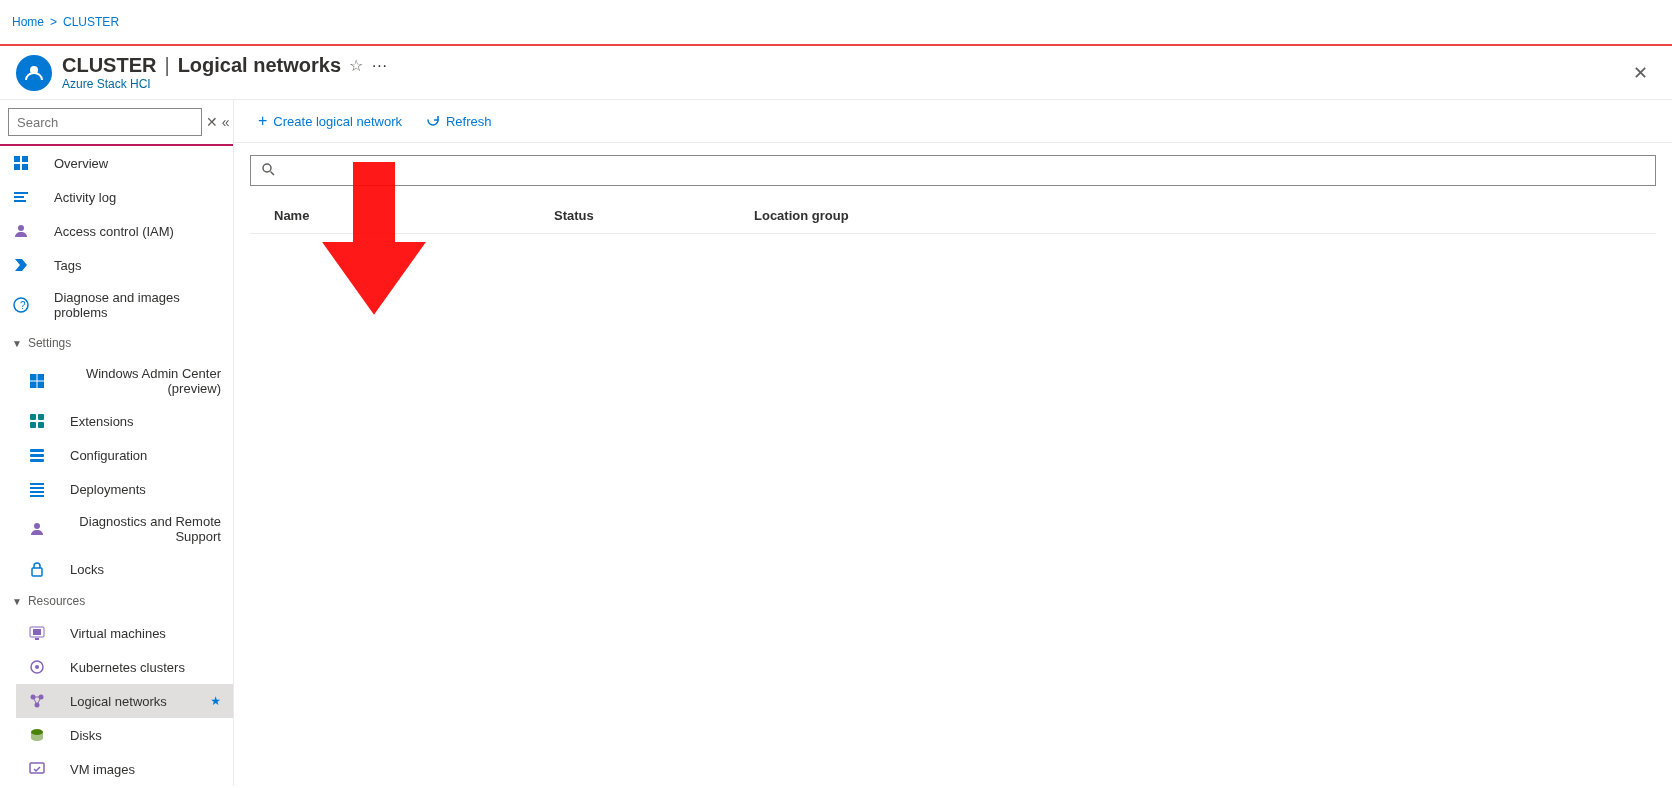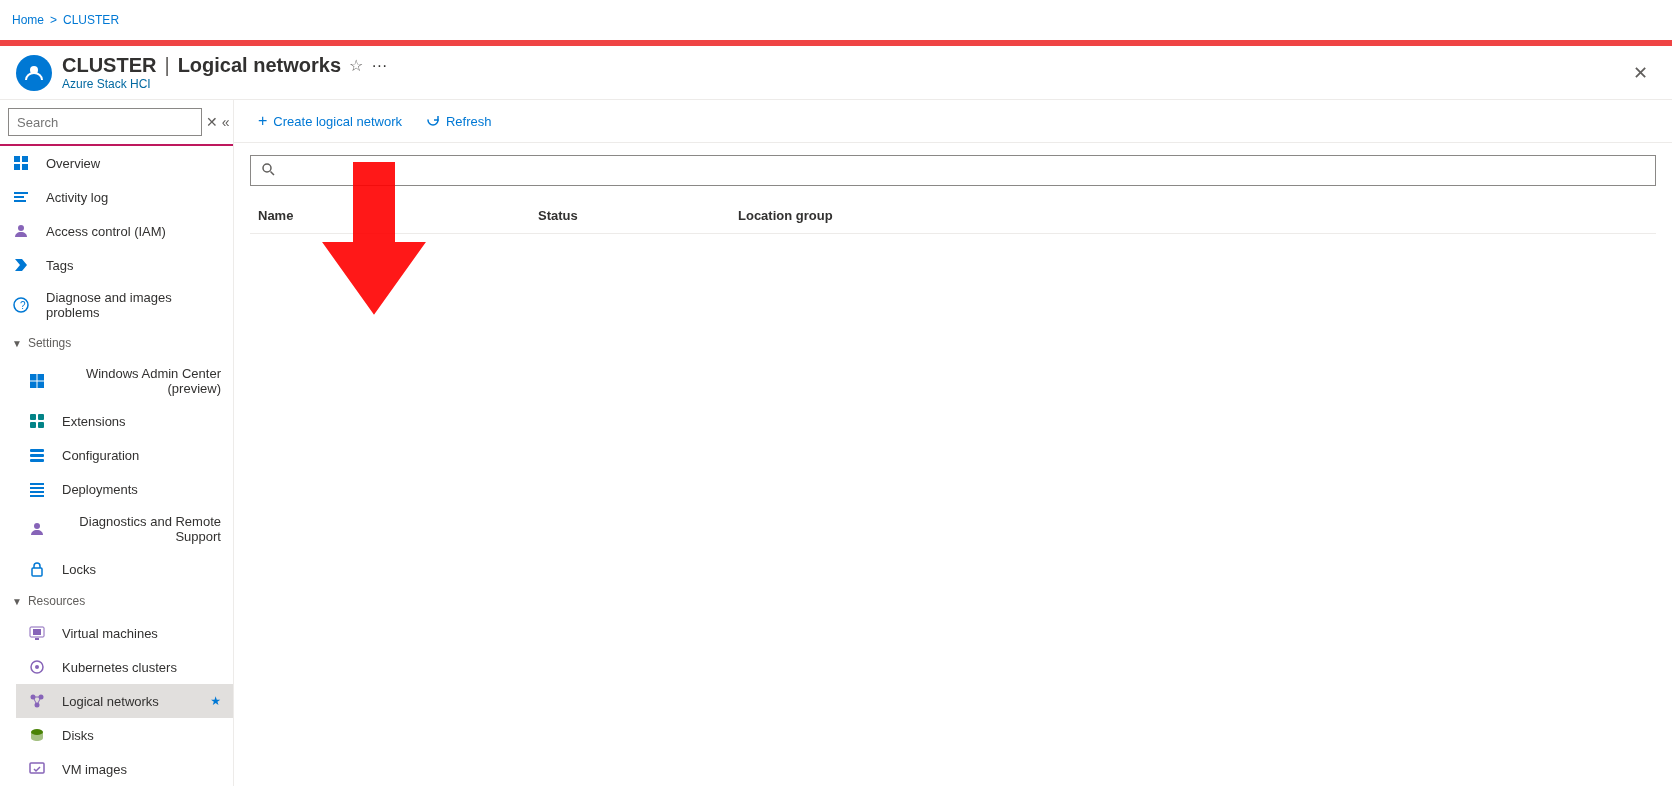--- a/index.html
+++ b/index.html
@@ -1,19 +1,19 @@
 <!DOCTYPE html>
 <html><head>
   <meta charset="utf-8">
   <style>
     * { margin: 0; padding: 0; box-sizing: border-box; }
     body { font-family: 'Segoe UI', Arial, sans-serif; font-size: 13px; background: #fff; color: #323130; overflow: hidden; width: 1672px; height: 788px; }
 
     
-    .top-bar { display: flex; align-items: center; padding: 0 12px; height: 46px; background: #fff; border-bottom: 6px solid #ef4444; }
+    .top-bar { display: flex; align-items: center; padding: 0 12px; height: 46px; background: #fff; border-bottom: 2px solid #ef4444; }
     .breadcrumb { display: flex; align-items: center; gap: 6px; font-size: 12px; color: #0078d4; }
 
     
     .page-header { display: flex; align-items: center; padding: 8px 16px; border-bottom: 1px solid #edebe9; background: #fff; }
     .page-header .avatar { width: 36px; height: 36px; background: #0078d4; border-radius: 50%; display: flex; align-items: center; justify-content: center; color: white; font-size: 14px; margin-right: 10px; flex-shrink: 0; }
     .page-header .title-group { flex: 1; }
     .page-header .title { font-size: 20px; font-weight: 600; display: flex; align-items: center; gap: 8px; }
     .page-header .subtitle { font-size: 12px; color: #0369a1; }
     .page-header .star-btn { background: none; border: none; cursor: pointer; color: #605e5c; font-size: 16px; }
     .page-header .more-btn { background: none; border: none; cursor: pointer; color: #323130; font-size: 16px; }
@@ -22,41 +22,41 @@
     
     .layout { display: flex; height: calc(788px - 46px - 56px); }
 
     
     .sidebar { width: 234px; background: #fff; border-right: 1px solid #edebe9; overflow-y: auto; flex-shrink: 0; position: relative; }
     .sidebar-search { padding: 8px; border-bottom: 2px solid #be185d; display: flex; align-items: center; gap: 4px; }
     .sidebar-search input { flex: 1; border: 1px solid #8a8886; padding: 4px 8px; font-size: 13px; outline: none; height: 28px; }
     .sidebar-search .clear-btn { background: none; border: none; cursor: pointer; color: #605e5c; font-size: 14px; }
     .sidebar-search .collapse-btn { background: none; border: none; cursor: pointer; color: #605e5c; font-size: 14px; }
 
-    .sidebar-item { display: flex; align-items: center; gap: 16px; padding: 8px 12px; cursor: pointer; color: #323130; text-decoration: none; }
+    .sidebar-item { display: flex; align-items: center; gap: 24px; padding: 8px 12px; cursor: pointer; color: #323130; text-decoration: none; }
     .sidebar-item.active { background: #e1dfdd; }
     .sidebar-item .icon { width: 18px; height: 18px; flex-shrink: 0; display: flex; align-items: center; justify-content: center; }
     .sidebar-item .label { font-size: 13px; }
     .sidebar-item .star { margin-left: auto; color: #0078d4; font-size: 12px; }
 
     .section-header { display: flex; align-items: center; gap: 6px; padding: 8px 12px; font-size: 12px; color: #605e5c; cursor: pointer; }
     .section-header .chevron { font-size: 10px; }
 
     
     .main { flex: 1; display: flex; flex-direction: column; background: #fff; overflow: hidden; }
     .toolbar { display: flex; align-items: center; gap: 8px; padding: 8px 16px; border-bottom: 1px solid #edebe9; }
     .toolbar-btn { display: flex; align-items: center; gap: 6px; background: none; border: none; cursor: pointer; color: #0078d4; font-size: 13px; padding: 4px 8px; }
 
     .content-area { flex: 1; padding: 12px 16px; overflow-y: auto; }
     .search-bar { display: flex; align-items: center; border: 1px solid #8a8886; margin-bottom: 12px; }
     .search-bar input { flex: 1; border: none; padding: 6px 10px; font-size: 13px; outline: none; }
     .search-bar .search-icon { padding: 6px 10px; color: #605e5c; }
 
     .table-header { display: grid; grid-template-columns: 280px 200px 280px 300px; padding: 6px 0; border-bottom: 1px solid #edebe9; }
-    .table-header .col { font-size: 13px; font-weight: 600; color: #323130; padding: 4px 8px; }
+    .table-header .col { font-size: 13px; font-weight: 600; color: #323130; padding: 4px 8px; margin-left: 16px; }
 
     
     .arrow-annotation { position: absolute; top: 0; left: 0; pointer-events: none; z-index: 100; }
 
     
     .sidebar-scroll { height: calc(100% - 44px); overflow-y: auto; position: relative; }
     .sidebar-scroll::-webkit-scrollbar { width: 6px; }
     .sidebar-scroll::-webkit-scrollbar-thumb { background: #c8c6c4; border-radius: 3px; }
 
     .sidebar-section-indent { padding-left: 16px; text-align: right; }

